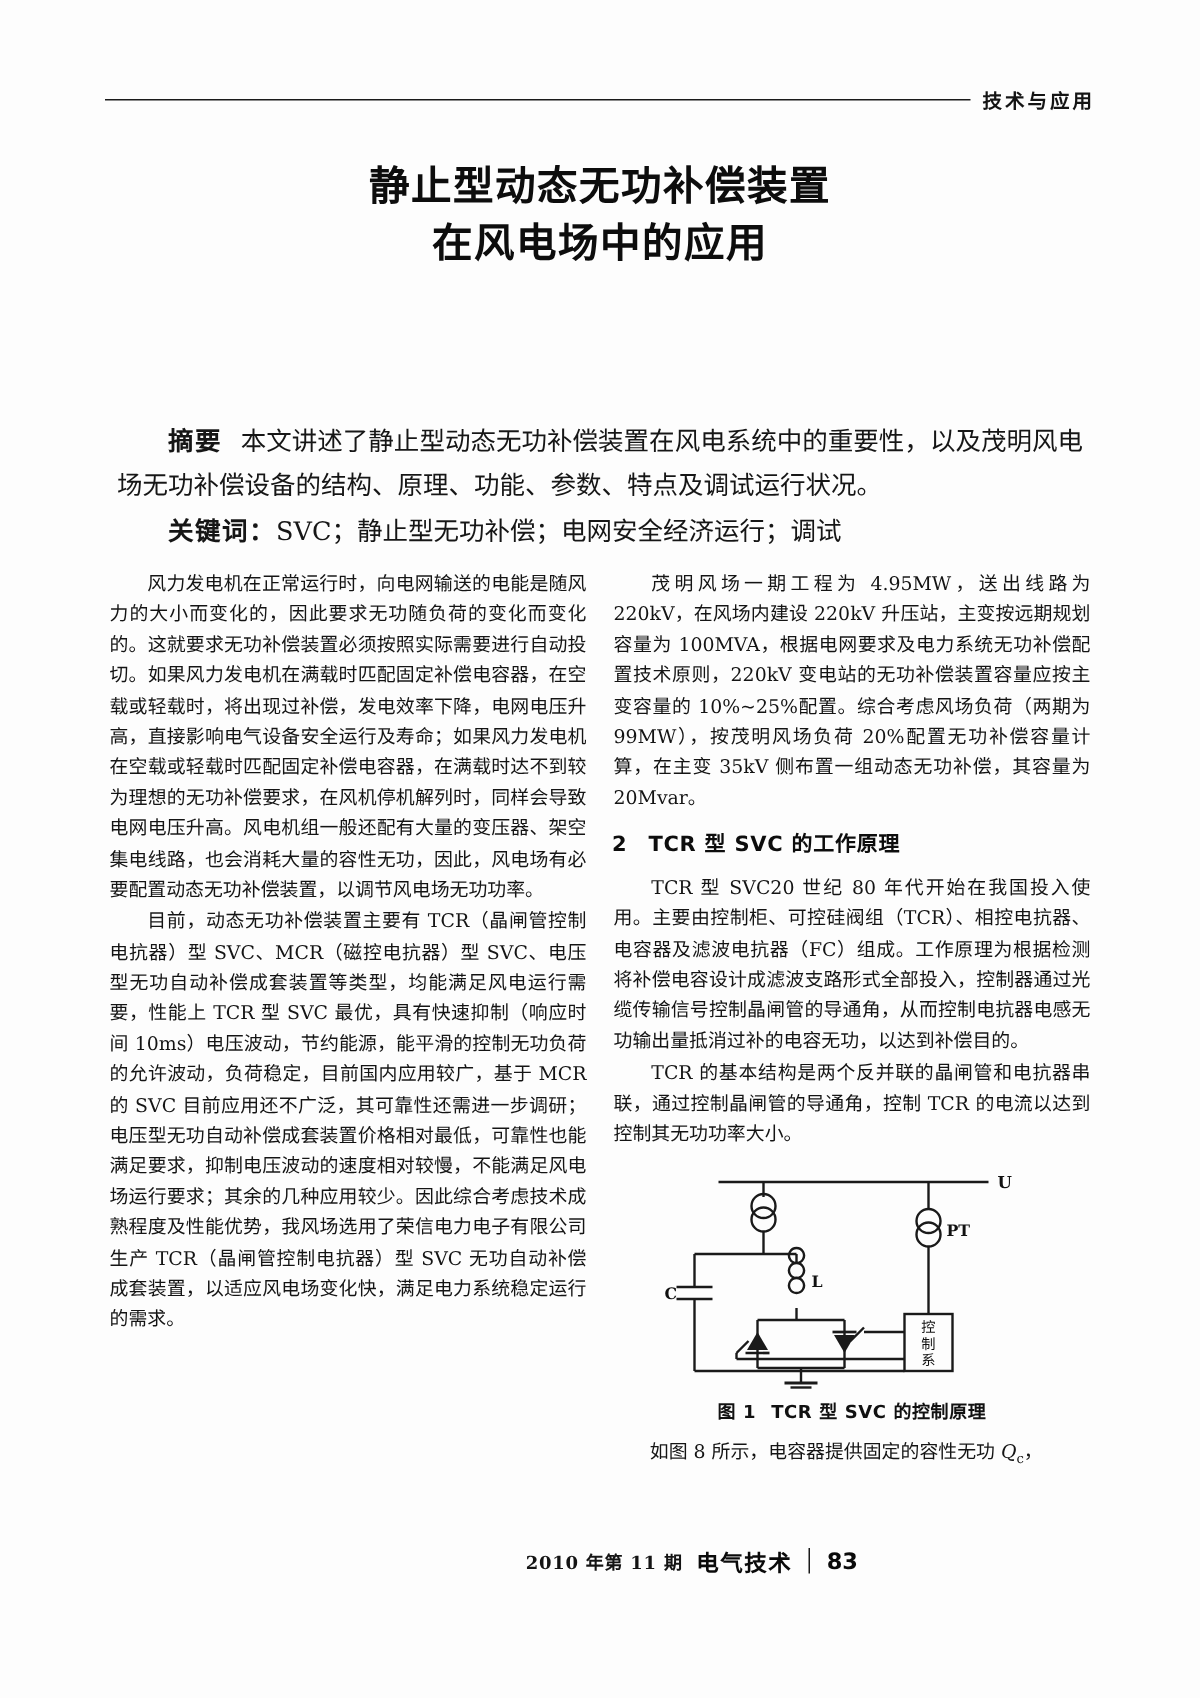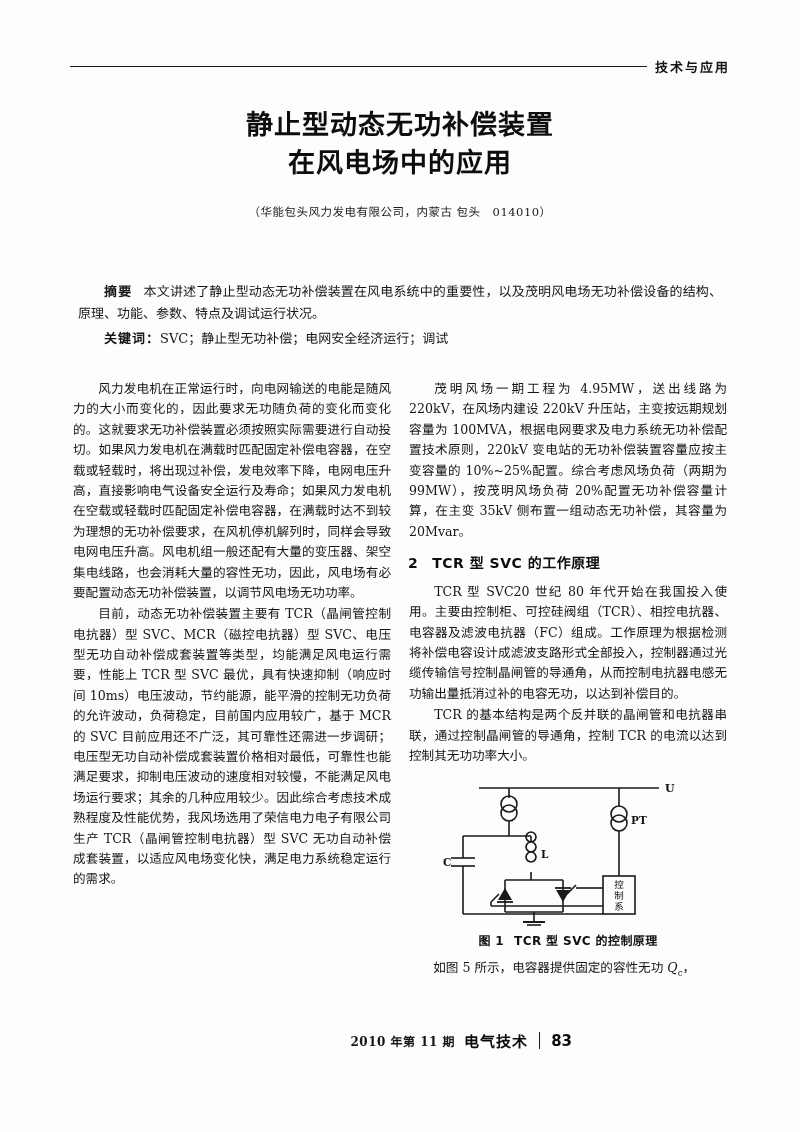--- a/index.html
+++ b/index.html
@@ -84,21 +84,21 @@
     color: #1a1a1a;
     letter-spacing: 0.5px;
   }
 
   
   .abstract-block {
     position: absolute;
     left: 78px;
     top: 281px;
     width: 644px;
-    font-size: 13px;
+    font-size: 17px;
     line-height: 1.72;
     color: #161616;
     text-align: justify;
   }
   .abstract-para { text-indent: 2em; }
   .abstract-label,
   .keywords-label {
     font-weight: bold;
     letter-spacing: 1px;
   }
@@ -231,21 +231,20 @@
   <div class="runhead">
     <div class="runhead-rule"></div>
     <div class="runhead-label">技术与应用</div>
   </div>
 
   <div class="title-block">
     <div class="doc-title">
       <span>静止型动态无功补偿装置</span>
       <span class="line2">在风电场中的应用</span>
     </div>
-    <div class="affiliation">（华能包头风力发电有限公司，内蒙古 包头　014010）</div>
   </div>
 
   <div class="abstract-block">
     <div class="abstract-para">
       <span class="abstract-label">摘要</span>
       <span>本文讲述了静止型动态无功补偿装置在风电系统中的重要性，以及茂明风电场无功补偿设备的结构、原理、功能、参数、特点及调试运行状况。</span>
     </div>
     <div class="keywords-para">
       <span class="keywords-label">关键词：</span><span>SVC；静止型无功补偿；电网安全经济运行；调试</span>
     </div>
@@ -329,21 +328,21 @@
           <text x="176" y="123">制</text>
           <text x="176" y="134">系</text>
         </g>
       </svg>
       <div class="fig-caption">
         <span class="fig-num">图 1</span><span>TCR 型 SVC 的控制原理</span>
       </div>
     </div>
 
     <p class="after-fig">
-      <span>如图 5 所示，电容器提供固定的容性无功 </span><span class="subvar"><span>Q</span><sub>c</sub></span><span>，</span>
+      <span>如图 8 所示，电容器提供固定的容性无功 </span><span class="subvar"><span>Q</span><sub>c</sub></span><span>，</span>
     </p>
   </div>
 
   <div class="footer">
     <span class="footer-issue">2010 年第 11 期</span>
     <span class="footer-journal">电气技术</span>
     <span class="footer-divider"></span>
     <span class="footer-page">83</span>
   </div>
 

